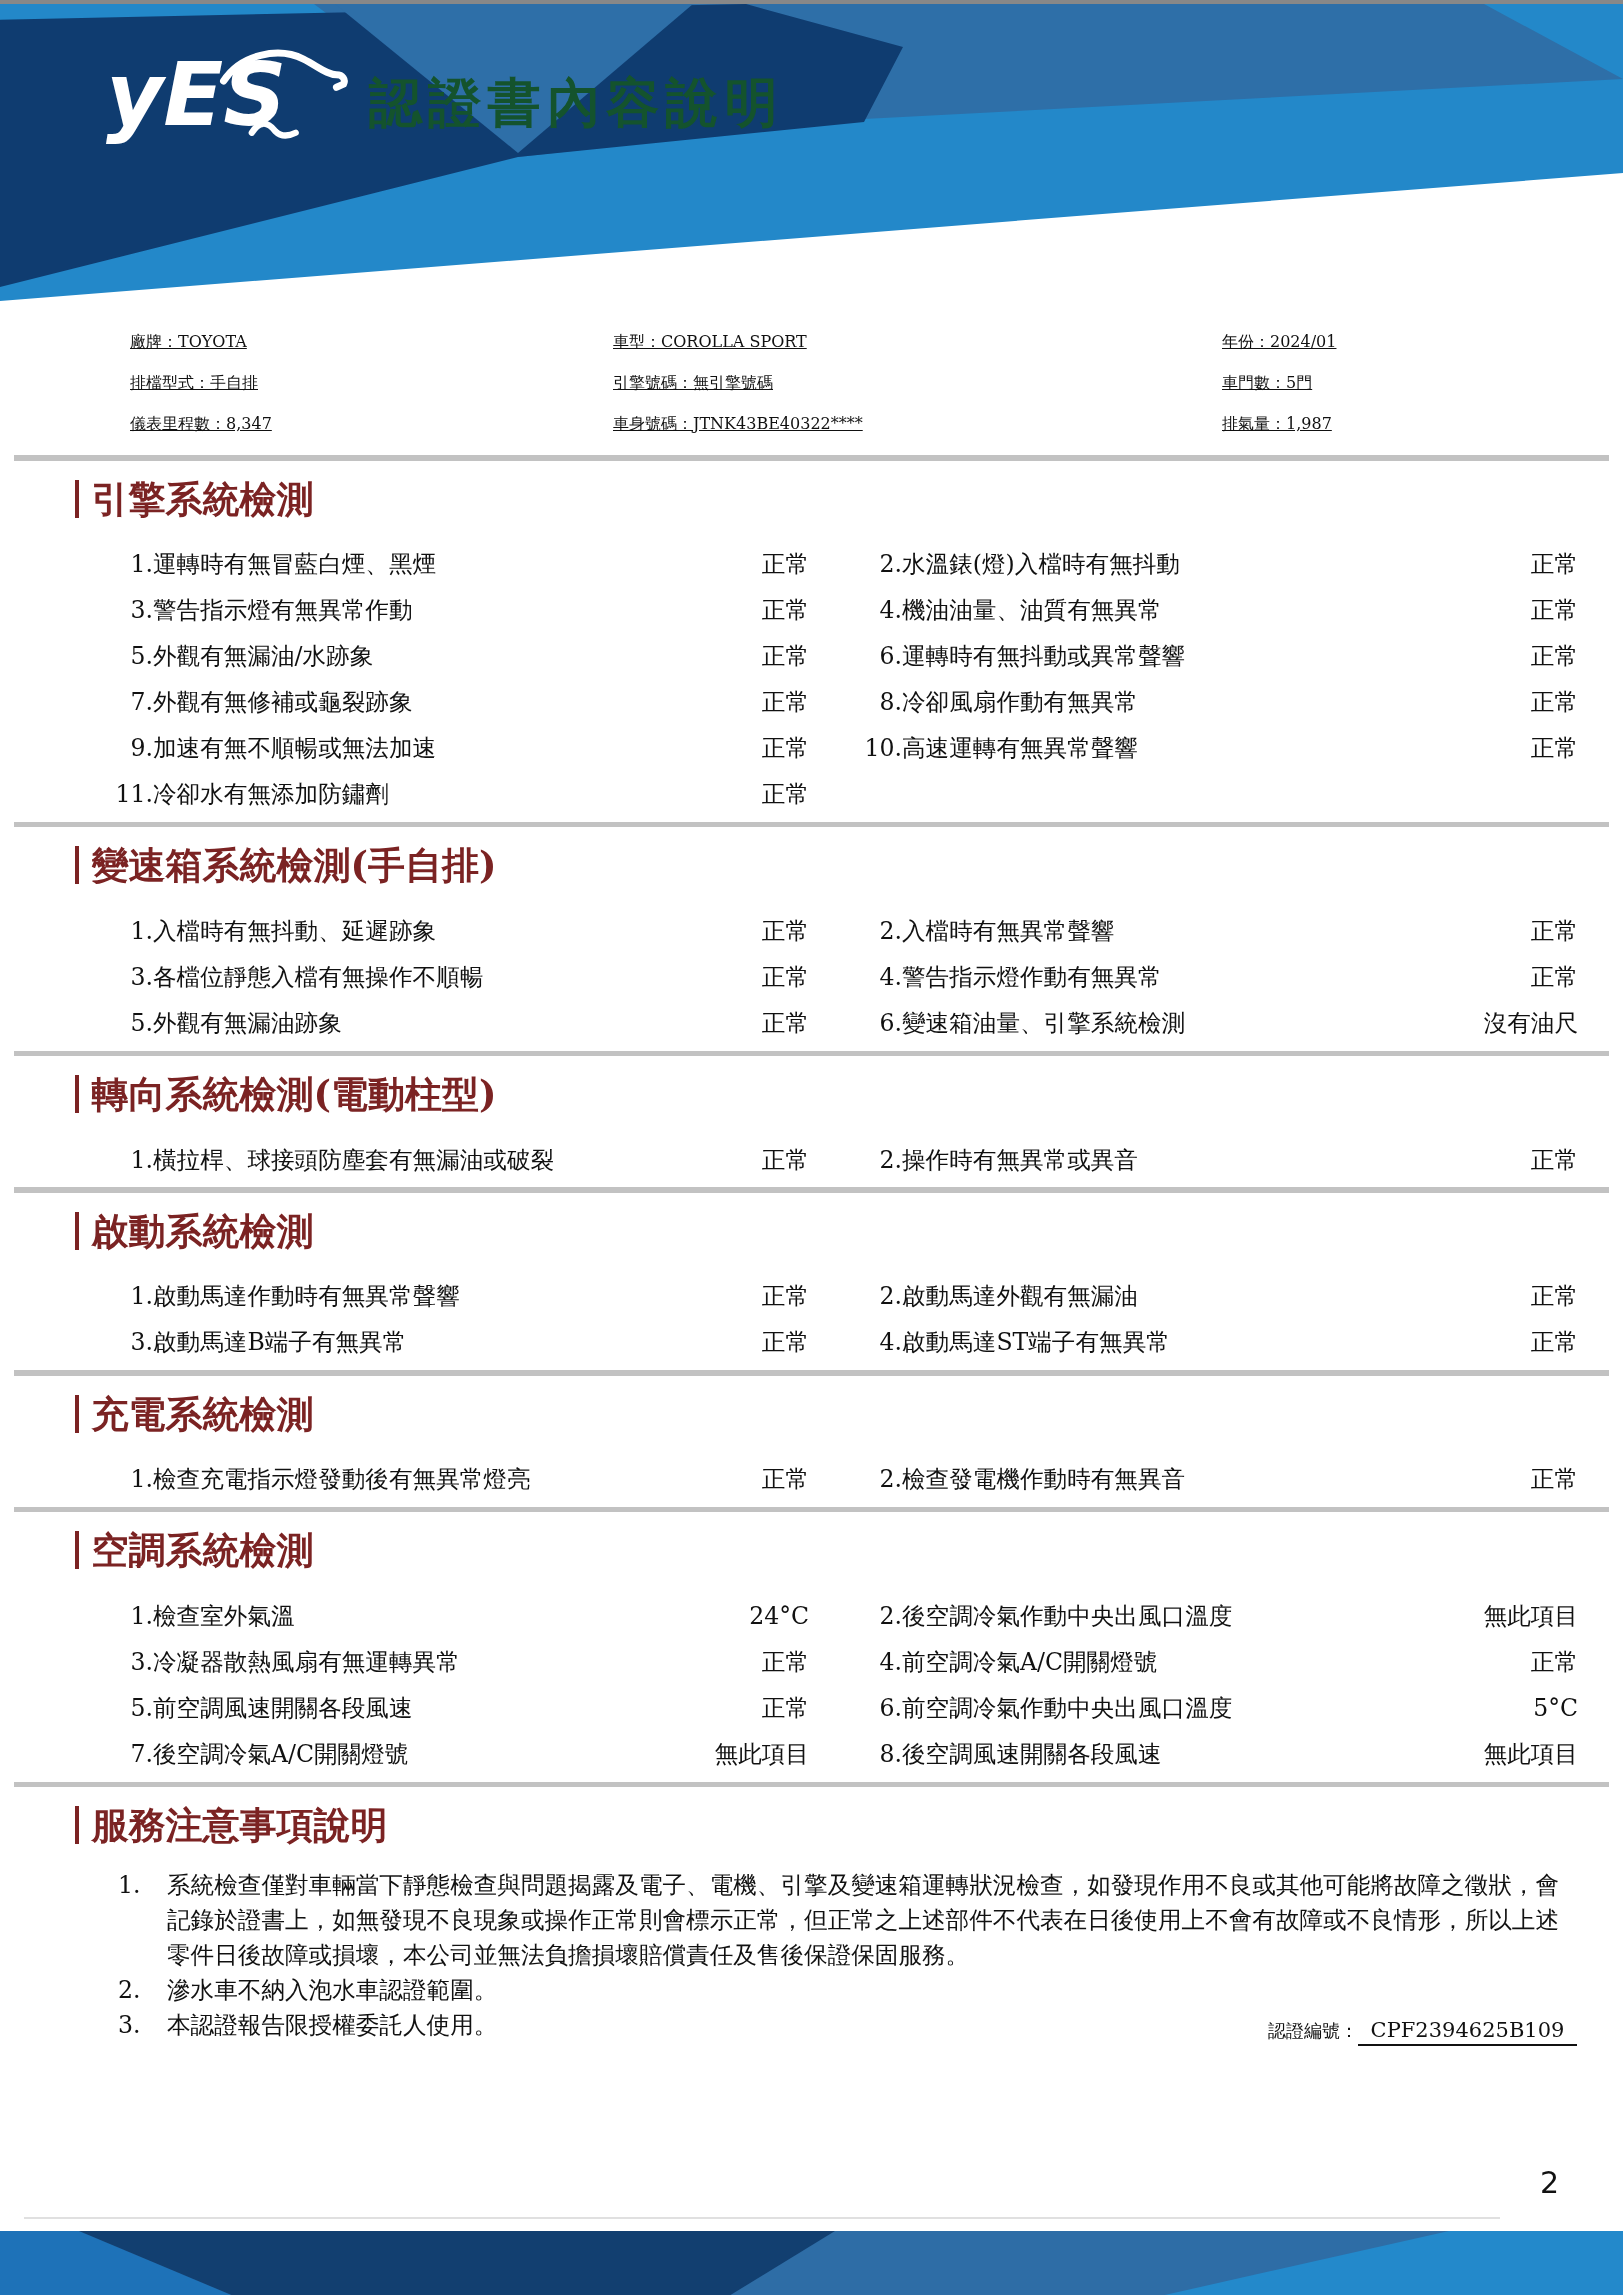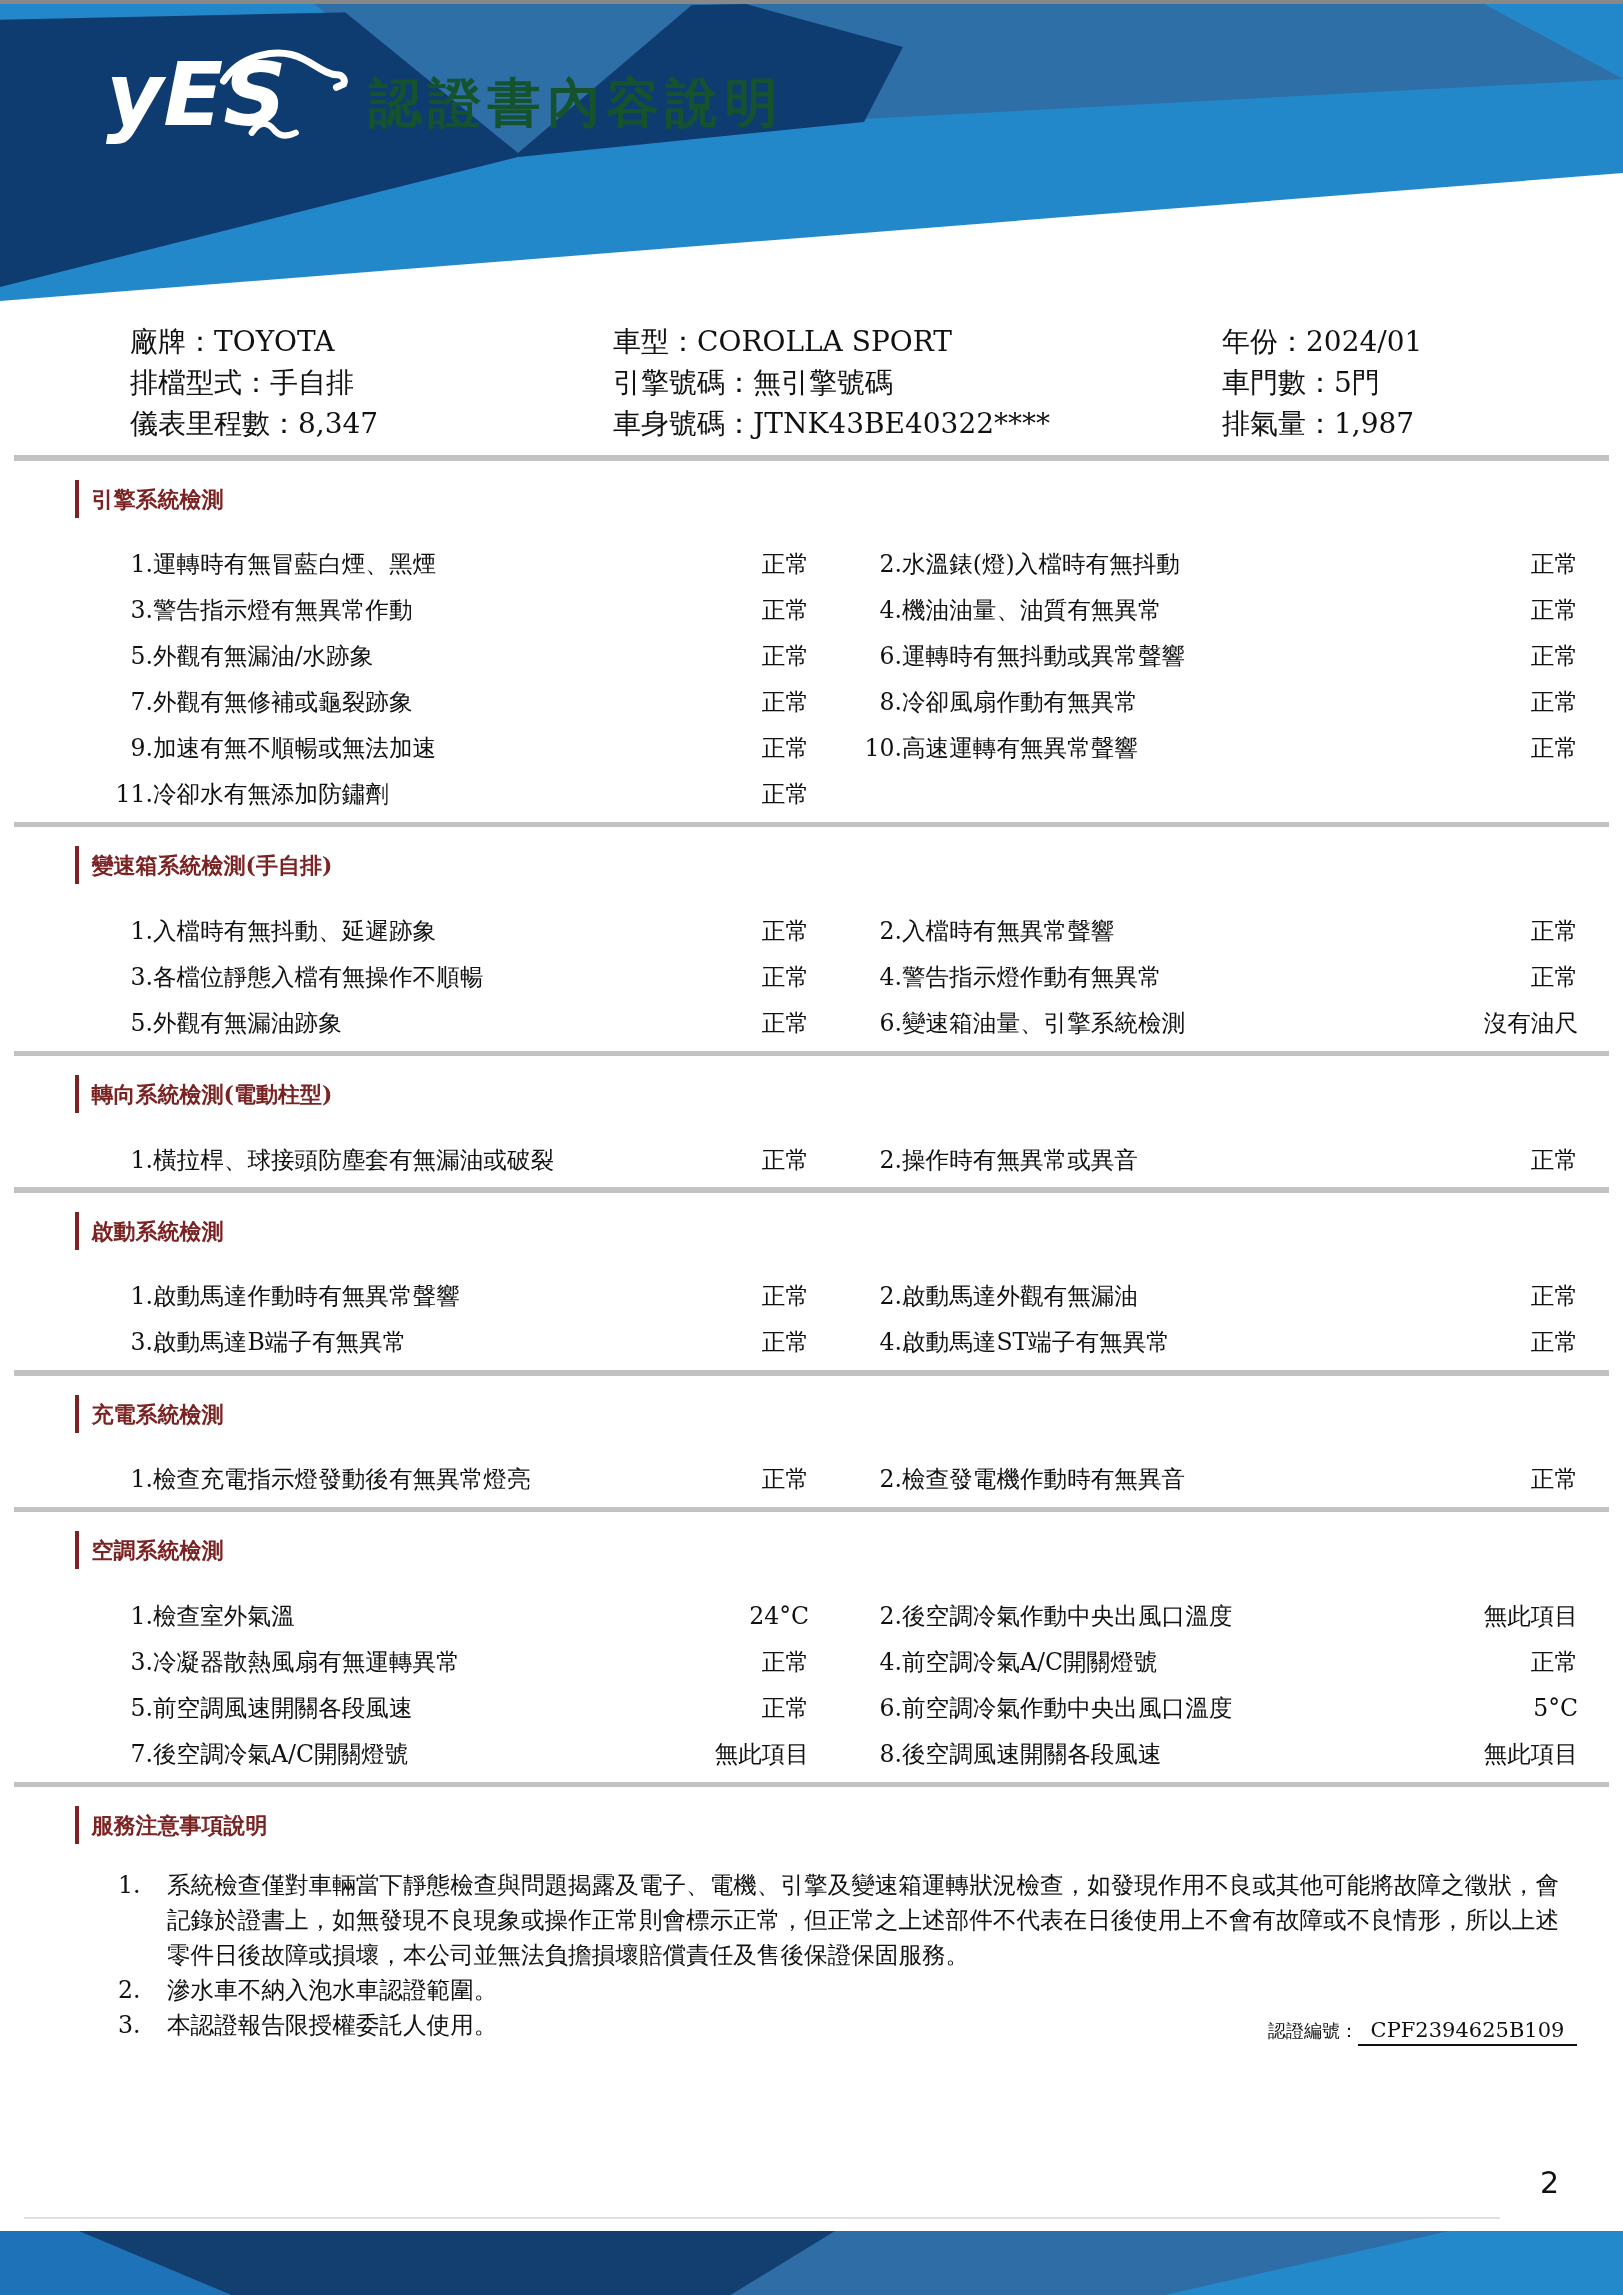--- a/index.html
+++ b/index.html
@@ -17,29 +17,29 @@
   .h-medium2{background:#2e6fa8;clip-path:polygon(335px 0,693px 0,518px 149px);}
   .logo{position:absolute;left:106px;top:33px;width:243px;height:110px;}
   .header-title{
     position:absolute;left:369px;top:64px;color:#14532d;font-weight:bold;
     font-size:53px;letter-spacing:6.3px;font-family:"DejaVu Sans","Liberation Sans",sans-serif;
   }
   
   .vinfo{
     display:grid;grid-auto-flow:column;
     grid-template-rows:repeat(3,41px);grid-template-columns:483px 609px 1fr;
-    padding:19px 12px 11px 130px;font-size:28px;
+    padding:19px 12px 11px 130px;font-size:16px;text-decoration:underline;
   }
   .vi-cell{line-height:41px;white-space:nowrap;}
   
   .sep{height:5.5px;background:#c2c2c2;margin:0 14px;}
   
   .sec-title{
     margin:19px 0 0 75px;border-left:4.7px solid #7b2323;padding-left:12.6px;
-    color:#7b2323;font-size:22px;font-weight:bold;height:38px;line-height:38px;
+    color:#7b2323;font-size:37px;font-weight:bold;height:38px;line-height:38px;
   }
   .rows{margin:23.6px 0 4.7px 0;}
   .row{
     display:grid;grid-template-columns:43px 507px 149px 47px 46px 488px 188px;
     padding-left:110px;height:46px;align-items:center;font-size:23.6px;
   }
   .num{text-align:right;white-space:nowrap;}
   .lbl{white-space:nowrap;overflow:hidden;}
   .val{text-align:right;white-space:nowrap;}
   

